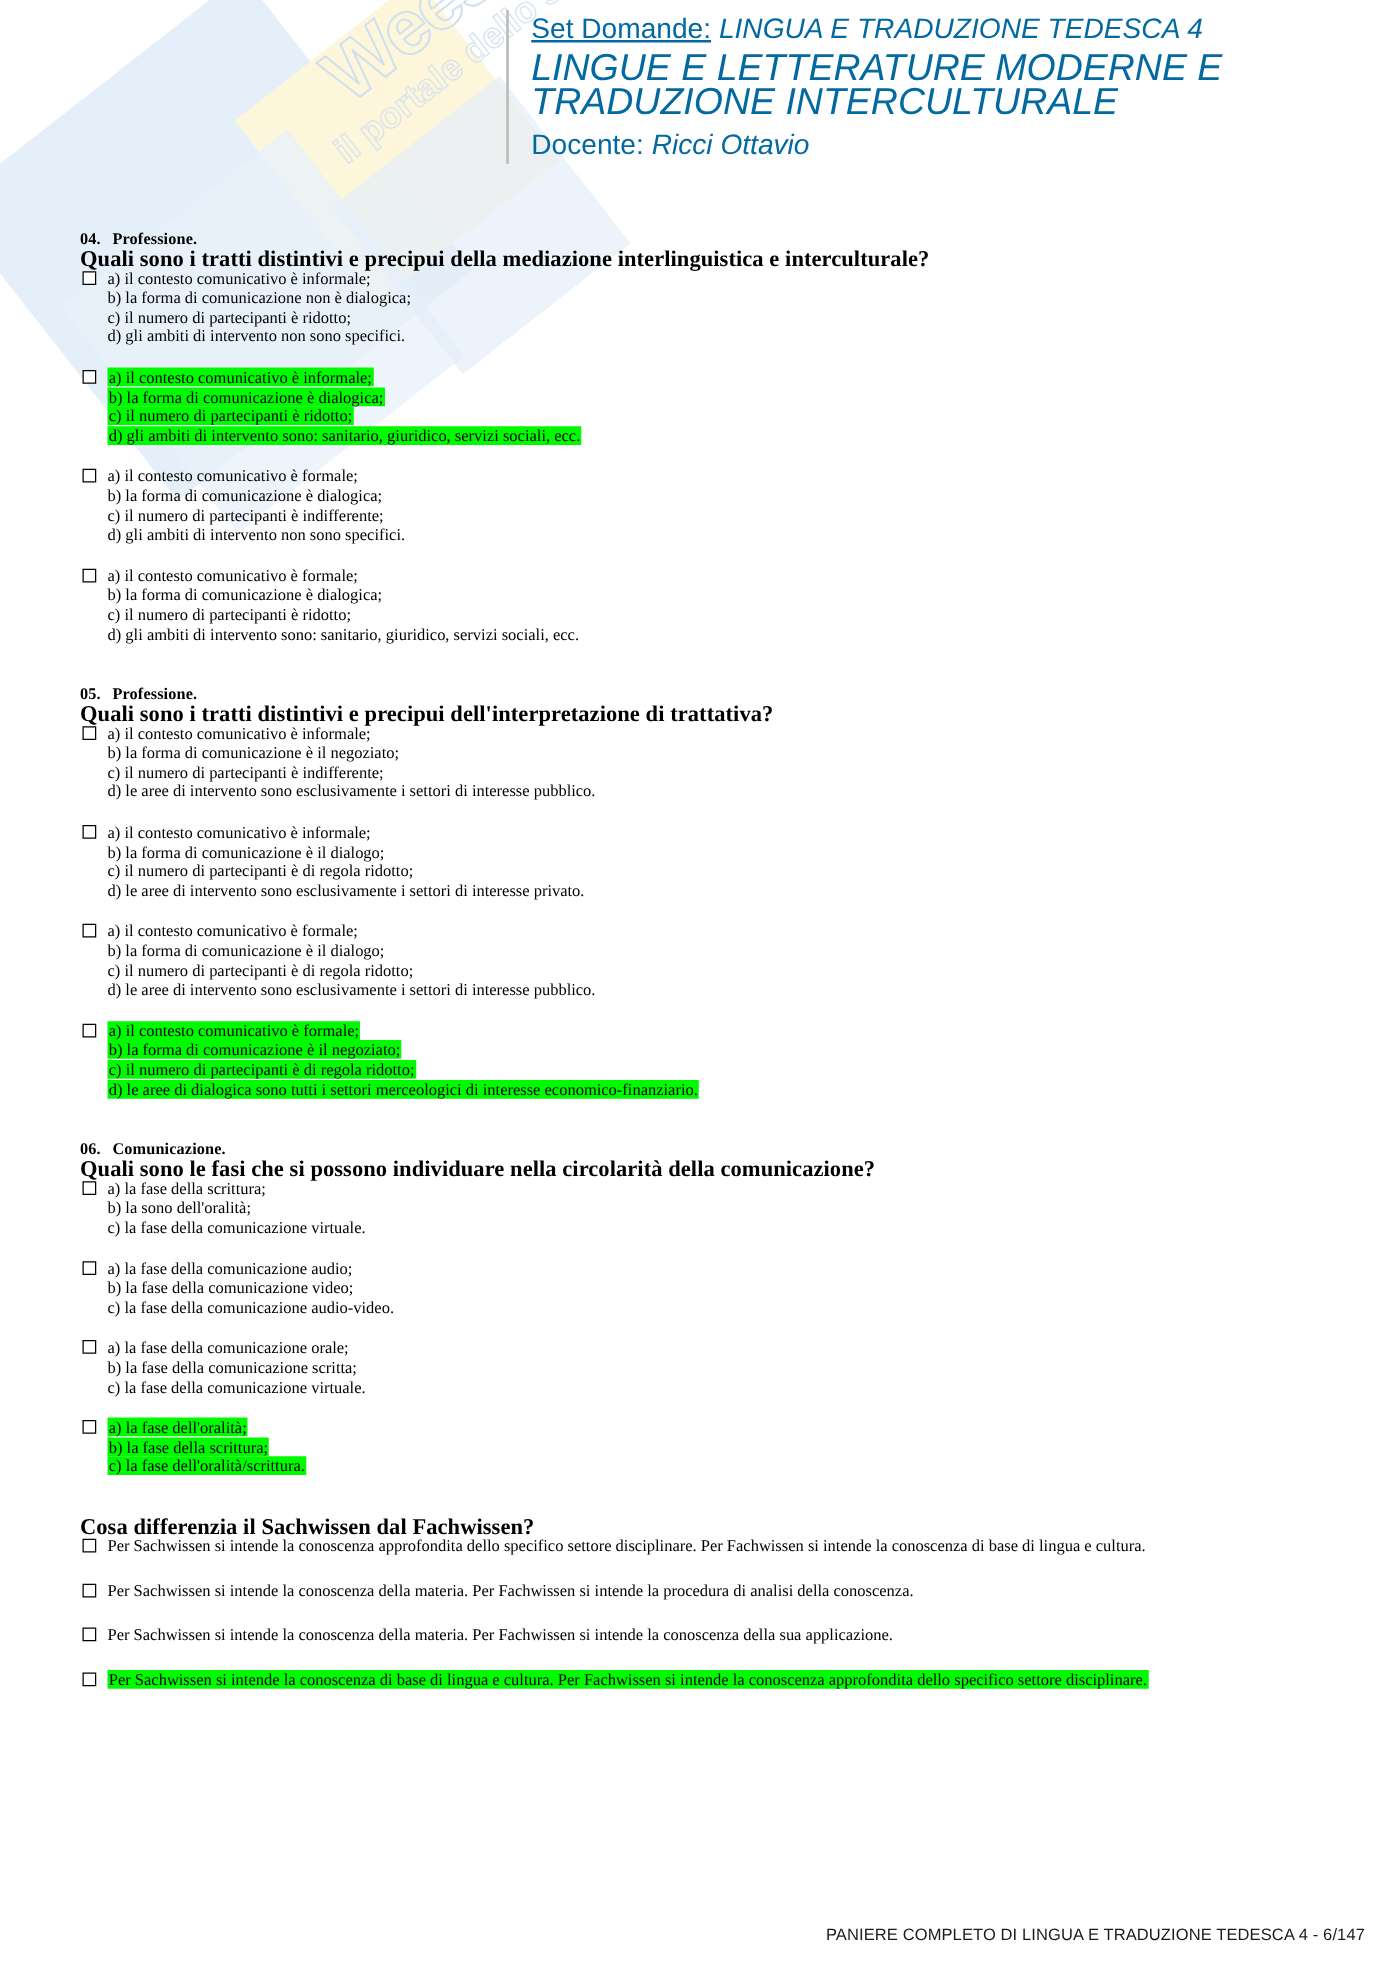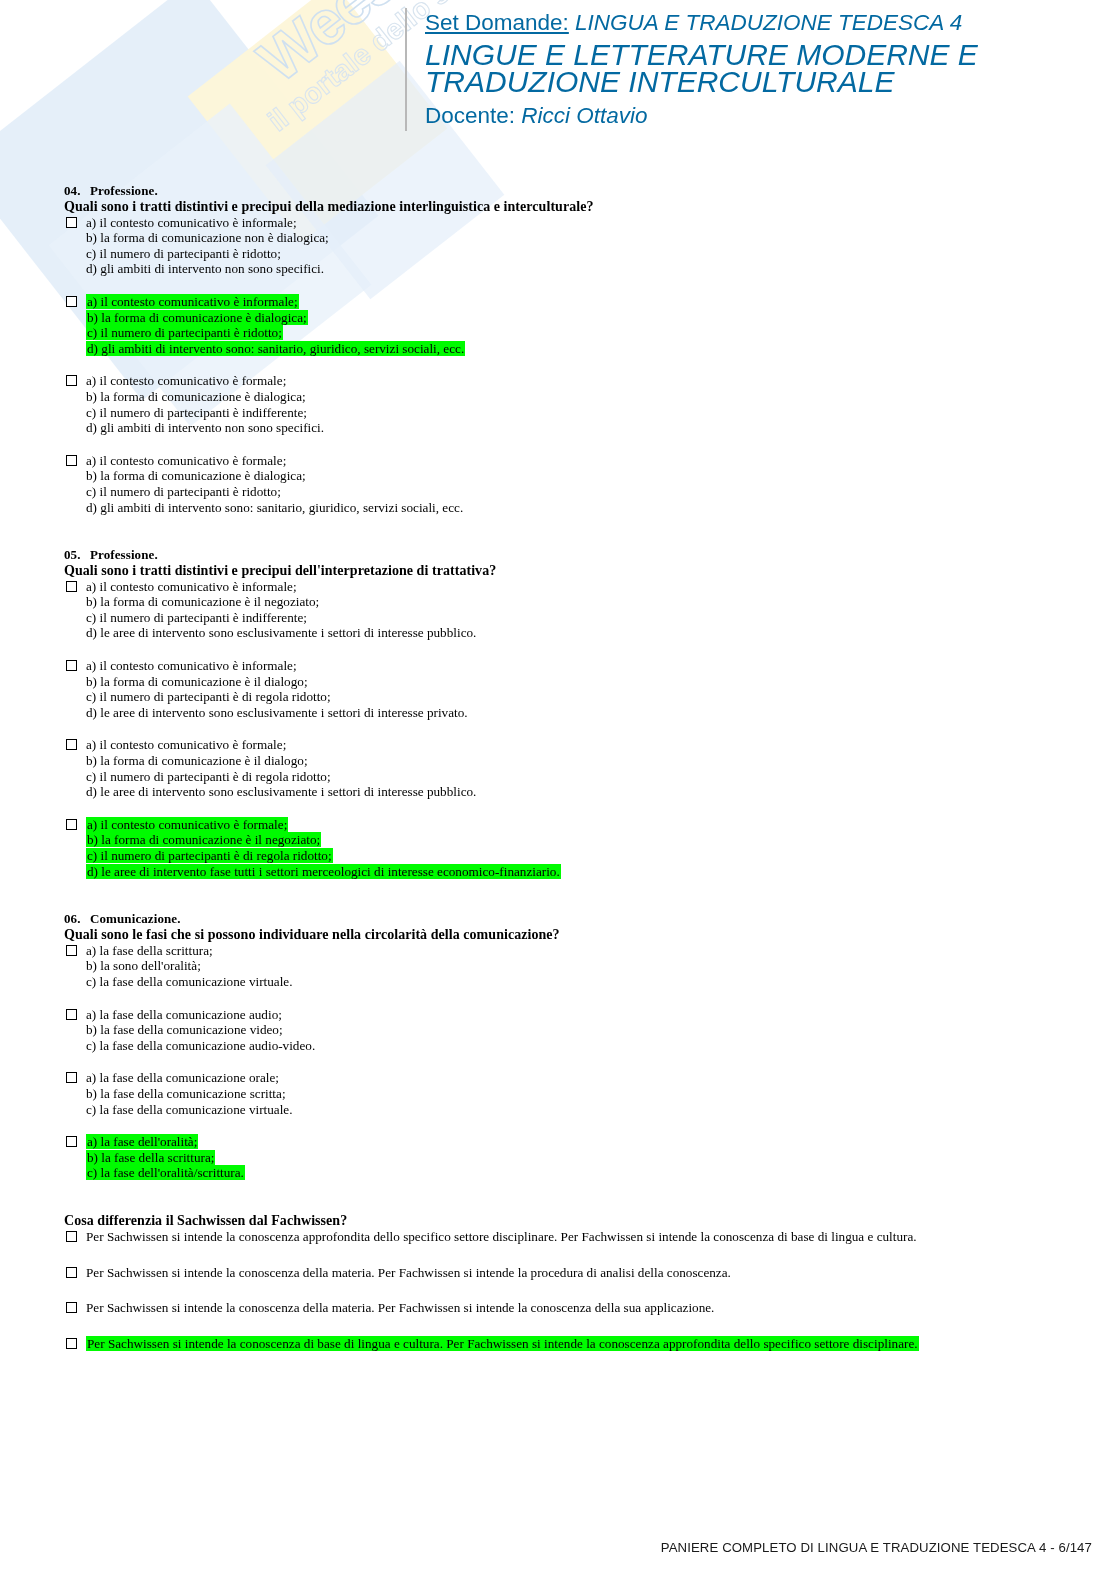--- a/index.html
+++ b/index.html
@@ -115,21 +115,21 @@
   .q-head{
     font-weight:bold;
     font-size:13px;
     line-height:15.6px;
     letter-spacing:.1px;
   }
   .q-num{ display:inline-block;min-width:26px; }
   .q-topic{ }
   .q-text{
     font-weight:bold;
-    font-size:14px;
+    font-size:18px;
     line-height:16px;
     letter-spacing:.05px;
   }
   .answers{ }
   .answer-block{
     margin-bottom:17px;
     position:relative;
   }
   .answer-block:last-child{ margin-bottom:0; }
   .ans-line{
@@ -254,21 +254,21 @@
         <div class="answer-block">
           <div class="ans-line first"><span class="checkbox"></span><span>a) il contesto comunicativo è formale;</span></div>
           <div class="ans-line"><span>b) la forma di comunicazione è il dialogo;</span></div>
           <div class="ans-line"><span>c) il numero di partecipanti è di regola ridotto;</span></div>
           <div class="ans-line"><span>d) le aree di intervento sono esclusivamente i settori di interesse pubblico.</span></div>
         </div>
         <div class="answer-block">
           <div class="ans-line first"><span class="checkbox"></span><span class="hl">a) il contesto comunicativo è formale;</span></div>
           <div class="ans-line"><span class="hl">b) la forma di comunicazione è il negoziato;</span></div>
           <div class="ans-line"><span class="hl">c) il numero di partecipanti è di regola ridotto;</span></div>
-          <div class="ans-line"><span class="hl">d) le aree di intervento fase tutti i settori merceologici di interesse economico-finanziario.</span></div>
+          <div class="ans-line"><span class="hl">d) le aree di dialogica sono tutti i settori merceologici di interesse economico-finanziario.</span></div>
         </div>
       </div>
     </div>
     <div class="q-gap"></div>
     <div class="question">
       <div class="q-head"><span class="q-num">06.</span><span class="q-topic">Comunicazione.</span></div>
       <div class="q-text">Quali sono le fasi che si possono individuare nella circolarità della comunicazione?</div>
       <div class="answers">
         <div class="answer-block">
           <div class="ans-line first"><span class="checkbox"></span><span>a) la fase della scrittura;</span></div>

